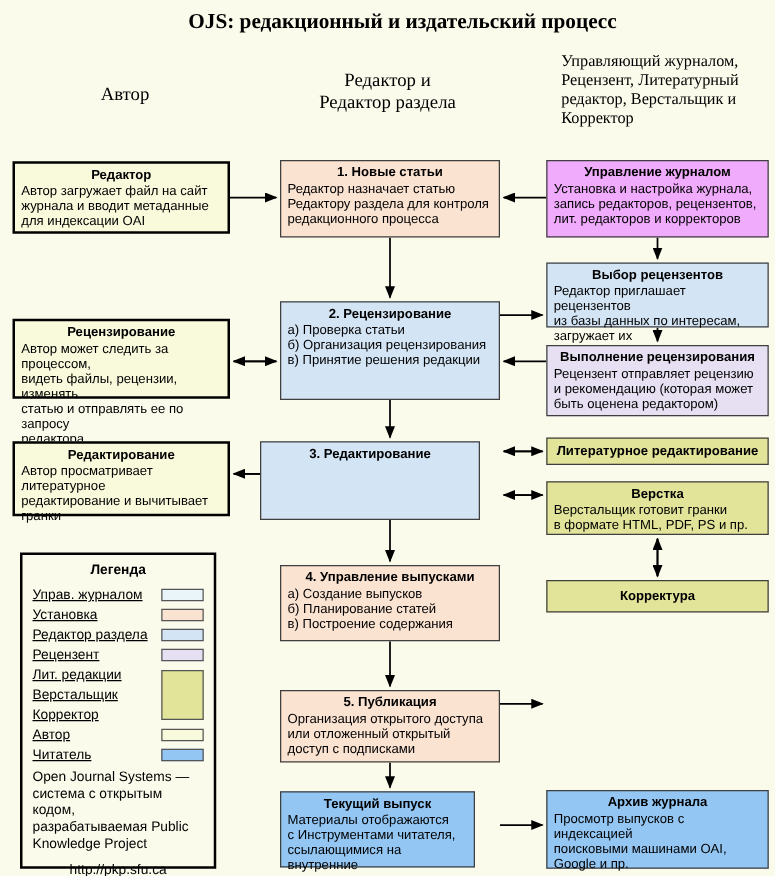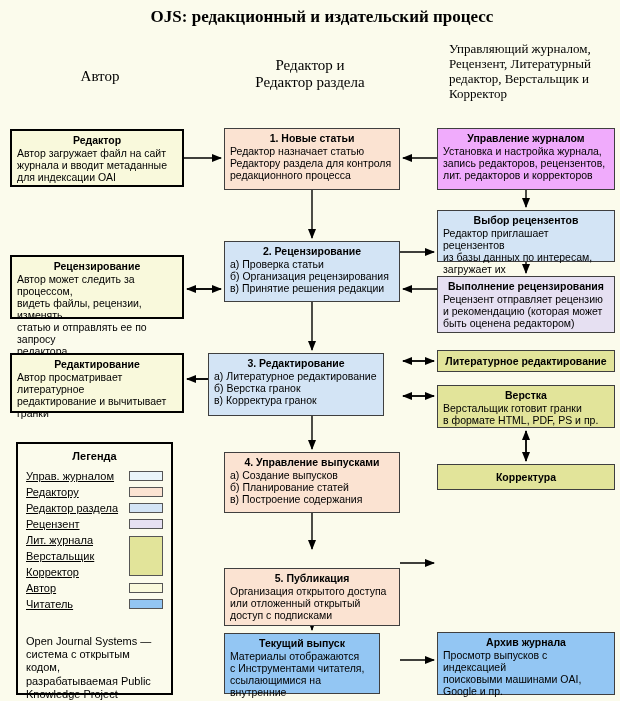--- a/index.html
+++ b/index.html
@@ -36,21 +36,21 @@
     position:absolute; left:16px; top:442px; width:157px; height:253px;
     border:2px solid #000; background:#fbfbec; padding:6px 8px 4px 8px;
   }
   .legend-title { font-weight:bold; font-size:11px; text-align:center; margin-bottom:6px; }
   .legend-row { display:flex; align-items:center; justify-content:space-between; height:16px; }
   .legend-row-multi { display:flex; align-items:center; justify-content:space-between; }
   .legend-label { font-size:11px; line-height:16px;text-decoration:underline; }
   .legend-labels .legend-label { height:16px; }
   .swatch { width:34px; height:10px; border:1px solid #555; flex:0 0 auto; }
   .swatch.tall { width:34px; height:40px; }
-  .legend-note { font-size:11px; line-height:1.2; margin-top:23px; white-space:pre-line; }
+  .legend-note { font-size:11px; line-height:1.2; margin-top:4px; white-space:pre-line; }
   .legend-link { font-size:11px; text-align:center; margin-top:8px; }
 </style>
 </head>
 <body>
 
 <div id="page">
 
   <div class="page-title">OJS: редакционный и издательский процесс</div>
 
   <div class="col-header author">Автор</div>
@@ -125,39 +125,36 @@
 редактирование и вычитывает
 гранки</div>
   </div>
 
   <div class="box" style="left: 224px; top: 128px; width: 176px; height: 62px; background-color: rgb(251, 227, 210);">
     <div class="box-title">1. Новые статьи</div>
     <div class="box-body">Редактор назначает статью
 Редактору раздела для контроля
 редакционного процесса</div>
   </div>
-  <div class="box" style="left: 224px; top: 241px; width: 176px; height: 61px; background-color: rgb(211, 228, 245);">
+  <div class="box" style="left: 224px; top: 241px; width: 176px; height: 79px; background-color: rgb(211, 228, 245);">
     <div class="box-title">2. Рецензирование</div>
     <div class="box-body">а) Проверка статьи
 б) Организация рецензирования
 в) Принятие решения редакции</div>
   </div>
   <div class="box" style="left: 208px; top: 353px; width: 176px; height: 63px; background-color: rgb(211, 228, 245);">
     <div class="box-title">3. Редактирование</div>
-    <div class="box-body">а) Литературное редактирование
-б) Верстка гранок
-в) Корректура гранок</div>
   </div>
   <div class="box" style="left: 224px; top: 452px; width: 176px; height: 61px; background-color: rgb(251, 227, 210);">
     <div class="box-title">4. Управление выпусками</div>
     <div class="box-body">а) Создание выпусков
 б) Планирование статей
 в) Построение содержания</div>
   </div>
-  <div class="box" style="left: 224px; top: 552px; width: 176px; height: 58px; background-color: rgb(251, 227, 210); margin-top: 16px;">
+  <div class="box" style="left: 224px; top: 552px; width: 176px; height: 58px; background-color: rgb(251, 227, 210);">
     <div class="box-title">5. Публикация</div>
     <div class="box-body">Организация открытого доступа
 или отложенный открытый
 доступ с подписками</div>
   </div>
   <div class="box" style="left: 224px; top: 633px; width: 156px; height: 61px; background-color: rgb(147, 198, 243);">
     <div class="box-title">Текущий выпуск</div>
     <div class="box-body">Материалы отображаются
 с Инструментами читателя,
 ссылающимися на внутренние
@@ -200,34 +197,34 @@
 Google и пр.</div>
   </div>
 
   <div class="legend">
     <div class="legend-title">Легенда</div>
     <div class="legend-row">
       <span class="legend-label">Управ. журналом</span>
       <span class="swatch" style="background-color: rgb(234, 245, 250);"></span>
     </div>
     <div class="legend-row">
-      <span class="legend-label">Редактору</span>
+      <span class="legend-label">Установка</span>
       <span class="swatch" style="background-color: rgb(251, 227, 210);"></span>
     </div>
     <div class="legend-row">
       <span class="legend-label">Редактор раздела</span>
       <span class="swatch" style="background-color: rgb(211, 228, 245);"></span>
     </div>
     <div class="legend-row">
       <span class="legend-label">Рецензент</span>
       <span class="swatch" style="background-color: rgb(230, 224, 242);"></span>
     </div>
     <div class="legend-row-multi">
       <div class="legend-labels">
-        <div class="legend-label">Лит. журнала</div>
+        <div class="legend-label">Лит. редакции</div>
         <div class="legend-label">Верстальщик</div>
         <div class="legend-label">Корректор</div>
       </div>
       <span class="swatch tall" style="background-color: rgb(226, 228, 154);"></span>
     </div>
     <div class="legend-row">
       <span class="legend-label">Автор</span>
       <span class="swatch" style="background-color: rgb(249, 249, 220);"></span>
     </div>
     <div class="legend-row">

